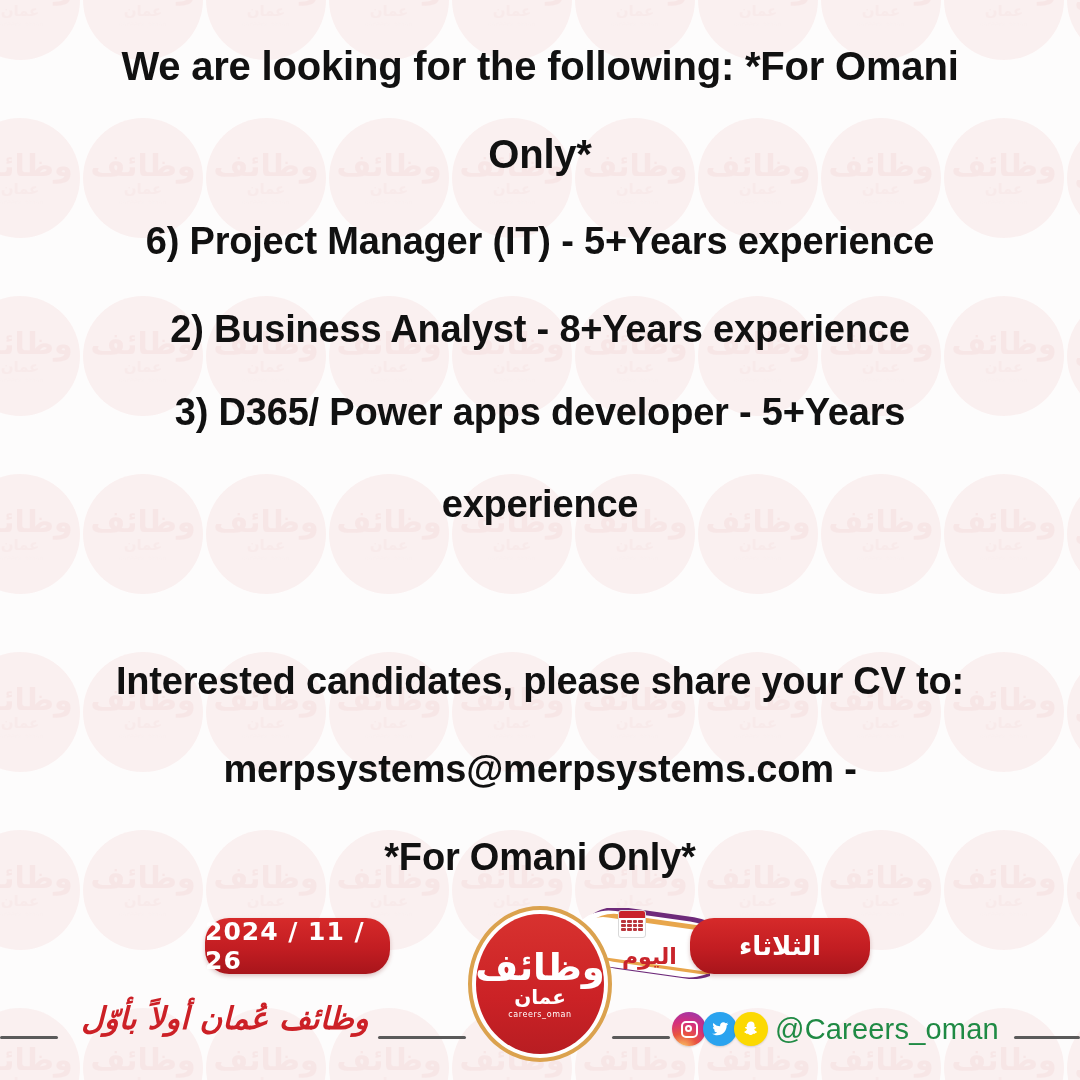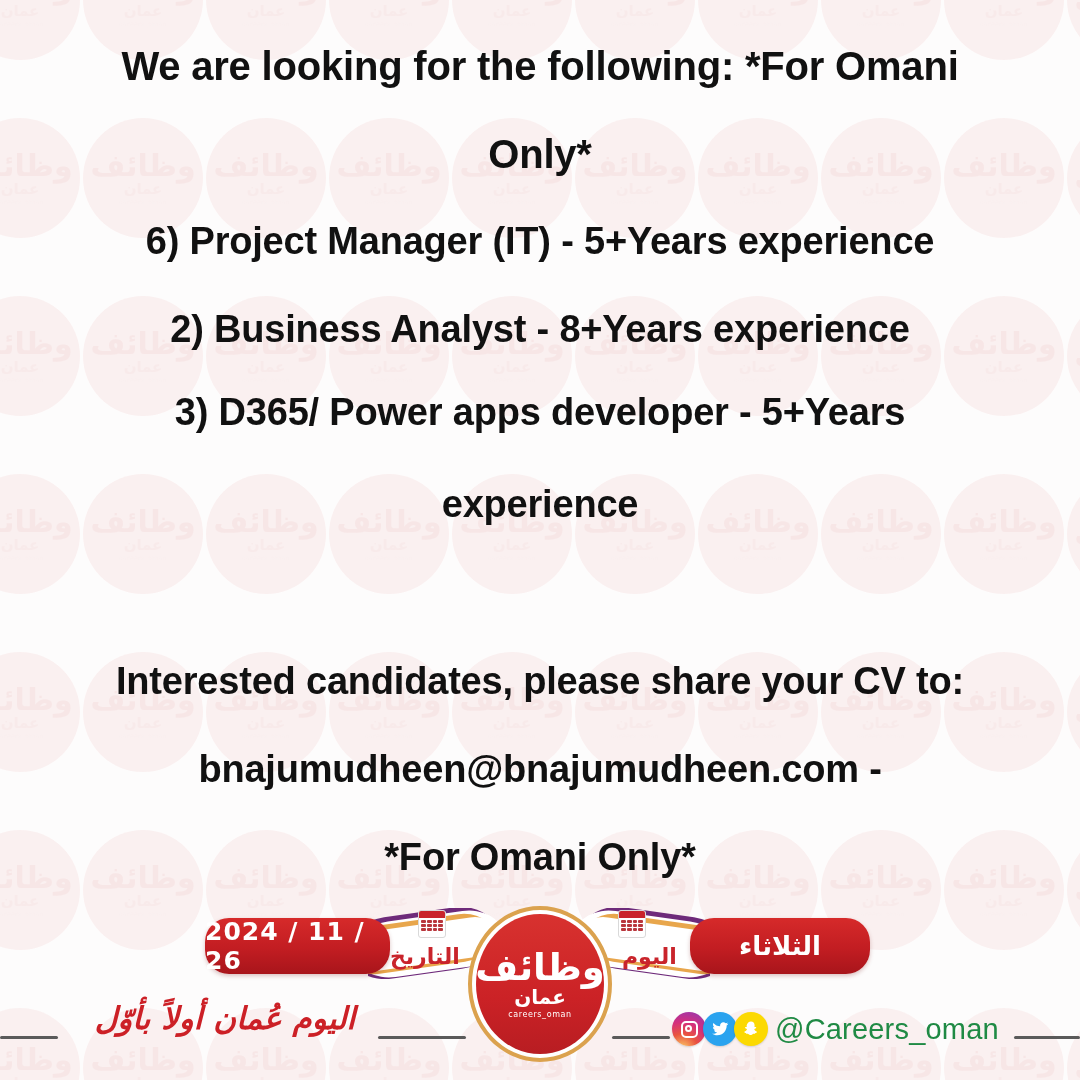--- a/index.html
+++ b/index.html
@@ -642,50 +642,26 @@
   <div id="content">
     <div class="line headline" style="top:132px">Only*</div>
     <div class="line headline" style="top:44px">We are looking for the following:  *For Omani</div>
 
     <div class="line joblines" style="top:220px">6) Project Manager (IT) - 5+Years experience</div>
     <div class="line joblines" style="top:308px">2) Business Analyst - 8+Years experience</div>
     <div class="line joblines" style="top:391px">3) D365/ Power apps developer - 5+Years</div>
     <div class="line joblines" style="top:483px">experience</div>
 
     <div class="line contact" style="top:660px">Interested candidates, please share your CV to:</div>
-    <div class="line contact" style="top:748px">bnajumudheen@bnajumudheen.com -</div>
+    <div class="line contact" style="top:748px">merpsystems@merpsystems.com -</div>
     <div class="line contact" style="top:836px">*For Omani Only*</div>
   </div>
 
   <div id="footer">
 
-    <div class="swoosh" id="swoosh-left">
-      <div class="swoosh-band" style="left:-20px; top:4px; width:150px; height:62px; background:#6e2a7a; transform:rotate(-8deg);"></div>
-      <div class="swoosh-band" style="left:-14px; top:8px; width:150px; height:56px; background:#ffffff; transform:rotate(-8deg);"></div>
-      <div class="swoosh-band" style="left:-24px; top:12px; width:150px; height:48px; background:#e8a64c; transform:rotate(-8deg);"></div>
-      <div class="swoosh-band" style="left:-18px; top:16px; width:150px; height:40px; background:#ffffff; transform:rotate(-8deg);"></div>
-      <div class="cal-icon" style="left:50px; top:2px;">
-        <div class="cal-top"></div>
-        <div class="cal-body">
-            <i></i>
-            <i></i>
-            <i></i>
-            <i></i>
-            <i></i>
-            <i></i>
-            <i></i>
-            <i></i>
-            <i></i>
-            <i></i>
-            <i></i>
-            <i></i>
-          </div>
-      </div>
-      <div class="swoosh-label" style="left:22px; top:36px;">التاريخ</div>
-    </div>
 
     <div class="swoosh" id="swoosh-right">
       <div class="swoosh-band" style="left:20px; top:4px; width:150px; height:62px; background:#6e2a7a; transform:rotate(8deg);"></div>
       <div class="swoosh-band" style="left:14px; top:8px; width:150px; height:56px; background:#ffffff; transform:rotate(8deg);"></div>
       <div class="swoosh-band" style="left:24px; top:12px; width:150px; height:48px; background:#e8a64c; transform:rotate(8deg);"></div>
       <div class="swoosh-band" style="left:18px; top:16px; width:150px; height:40px; background:#ffffff; transform:rotate(8deg);"></div>
       <div class="cal-icon" style="left:58px; top:2px;">
         <div class="cal-top"></div>
         <div class="cal-body">
             <i></i>
@@ -709,21 +685,21 @@
     <div class="ribbon" id="ribbon-day">الثلاثاء</div>
 
     <div id="logo">
       <div id="logo-inner">
         <div id="logo-main">وظائف</div>
         <div id="logo-sub">عمان</div>
         <div id="logo-tiny">careers_oman</div>
       </div>
     </div>
 
-    <div id="slogan">اليوم عُمان أولاً بأوّل</div>
+    <div id="slogan">وظائف عُمان أولاً بأوّل</div>
 
     <div class="divider" id="div-1"></div>
     <div class="divider" id="div-2"></div>
     <div class="divider" id="div-3"></div>
     <div class="divider" id="div-4"></div>
 
     <div id="social-row">
       <div class="social-icon" id="icon-instagram">
         <div class="ig-box"></div>
       </div>

